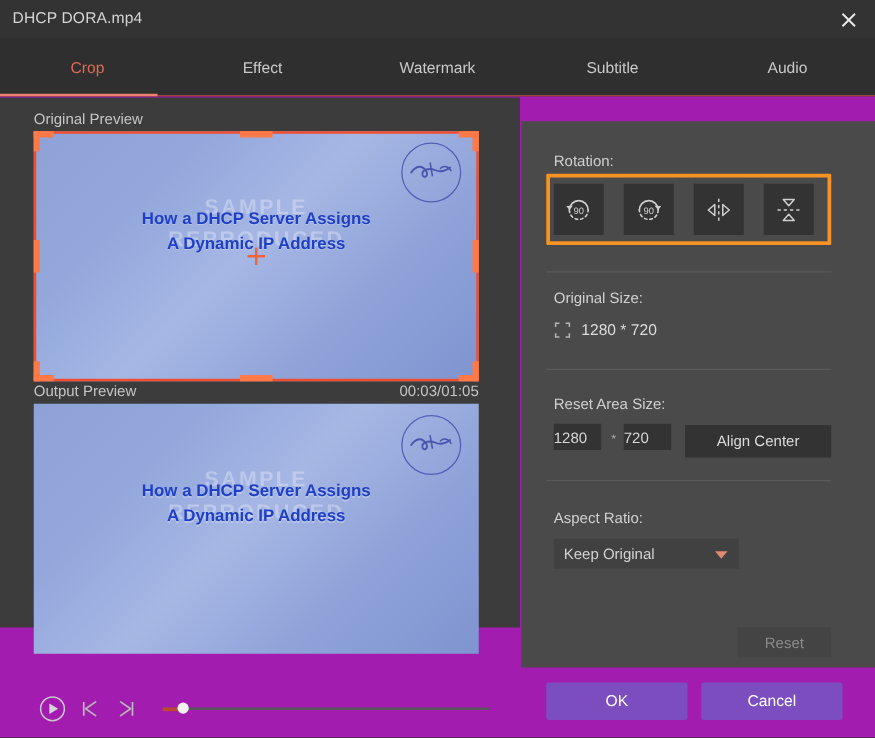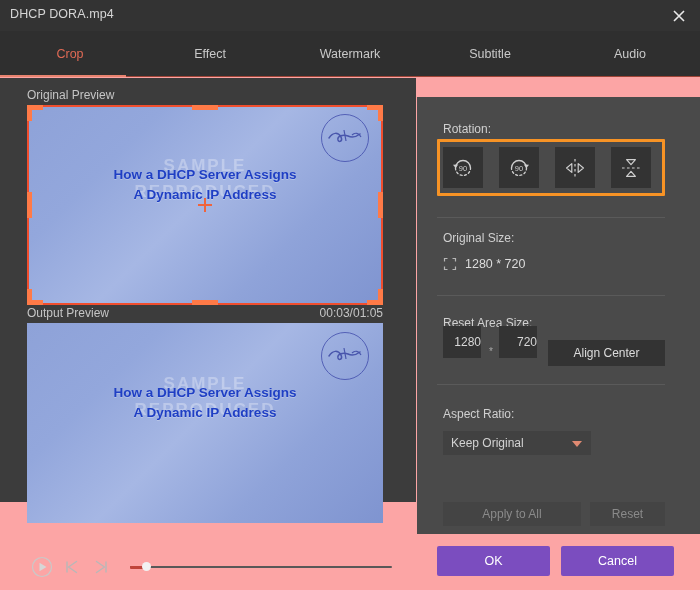--- a/index.html
+++ b/index.html
@@ -9,21 +9,21 @@
   }
   body {
     font-family: "Liberation Sans", sans-serif;
     -webkit-font-smoothing: antialiased;
   }
 
   #app {
     position: relative;
     width: 700px;
     height: 590px;
-    background: #fca5a5;
+    background: #a21caf;
     overflow: hidden;
     color: #d8d8d8;
   }
 
   
   .titlebar {
     position: absolute;
     left: 0; top: 0;
     width: 700px; height: 31px;
     background: #333333;
@@ -265,28 +265,28 @@
     display: flex; align-items: center; gap: 8px;
   }
   #origsize-value { font-size: 12.5px; color: #dcdcdc; }
 
   #div-2 { left: 20px; top: 198px; width: 228px; }
 
   
   #crop-label { left: 26px; top: 219px; }
   .num-input {
     position: absolute;
-    top: 229px;
-    width: 38px; height: 32px;
+    top: 242px;
+    width: 38px; height: 21px;
     background: #333333;
     color: #d8d8d8;
     border: none;
     font-family: "Liberation Sans", sans-serif;
     font-size: 12px;
-    text-align: right;
+    text-align: left;
     padding: 0;
     box-sizing: border-box;
   }
   #crop-w { left: 26px; }
   #crop-h { left: 82px; }
   #crop-mult {
     position: absolute;
     left: 68px; top: 249px;
     font-size: 10px;
     color: #a8a8a8;
@@ -530,20 +530,19 @@
     <button id="align-center-btn">Align Center</button>
 
     <div class="divider" id="div-3"></div>
 
     <div class="section-label" id="aspect-label">Aspect Ratio:</div>
     <div id="aspect-select">
       <div id="aspect-value">Keep Original</div>
       <div id="aspect-caret"></div>
     </div>
 
-    <button class="panel-btn" id="apply-all-btn">Apply to All</button>
     <button class="panel-btn" id="reset-btn">Reset</button>
   </div>
 
   <button class="action-btn" id="ok-btn">OK</button>
   <button class="action-btn" id="cancel-btn">Cancel</button>
 
 </div>
 
 </body></html>

